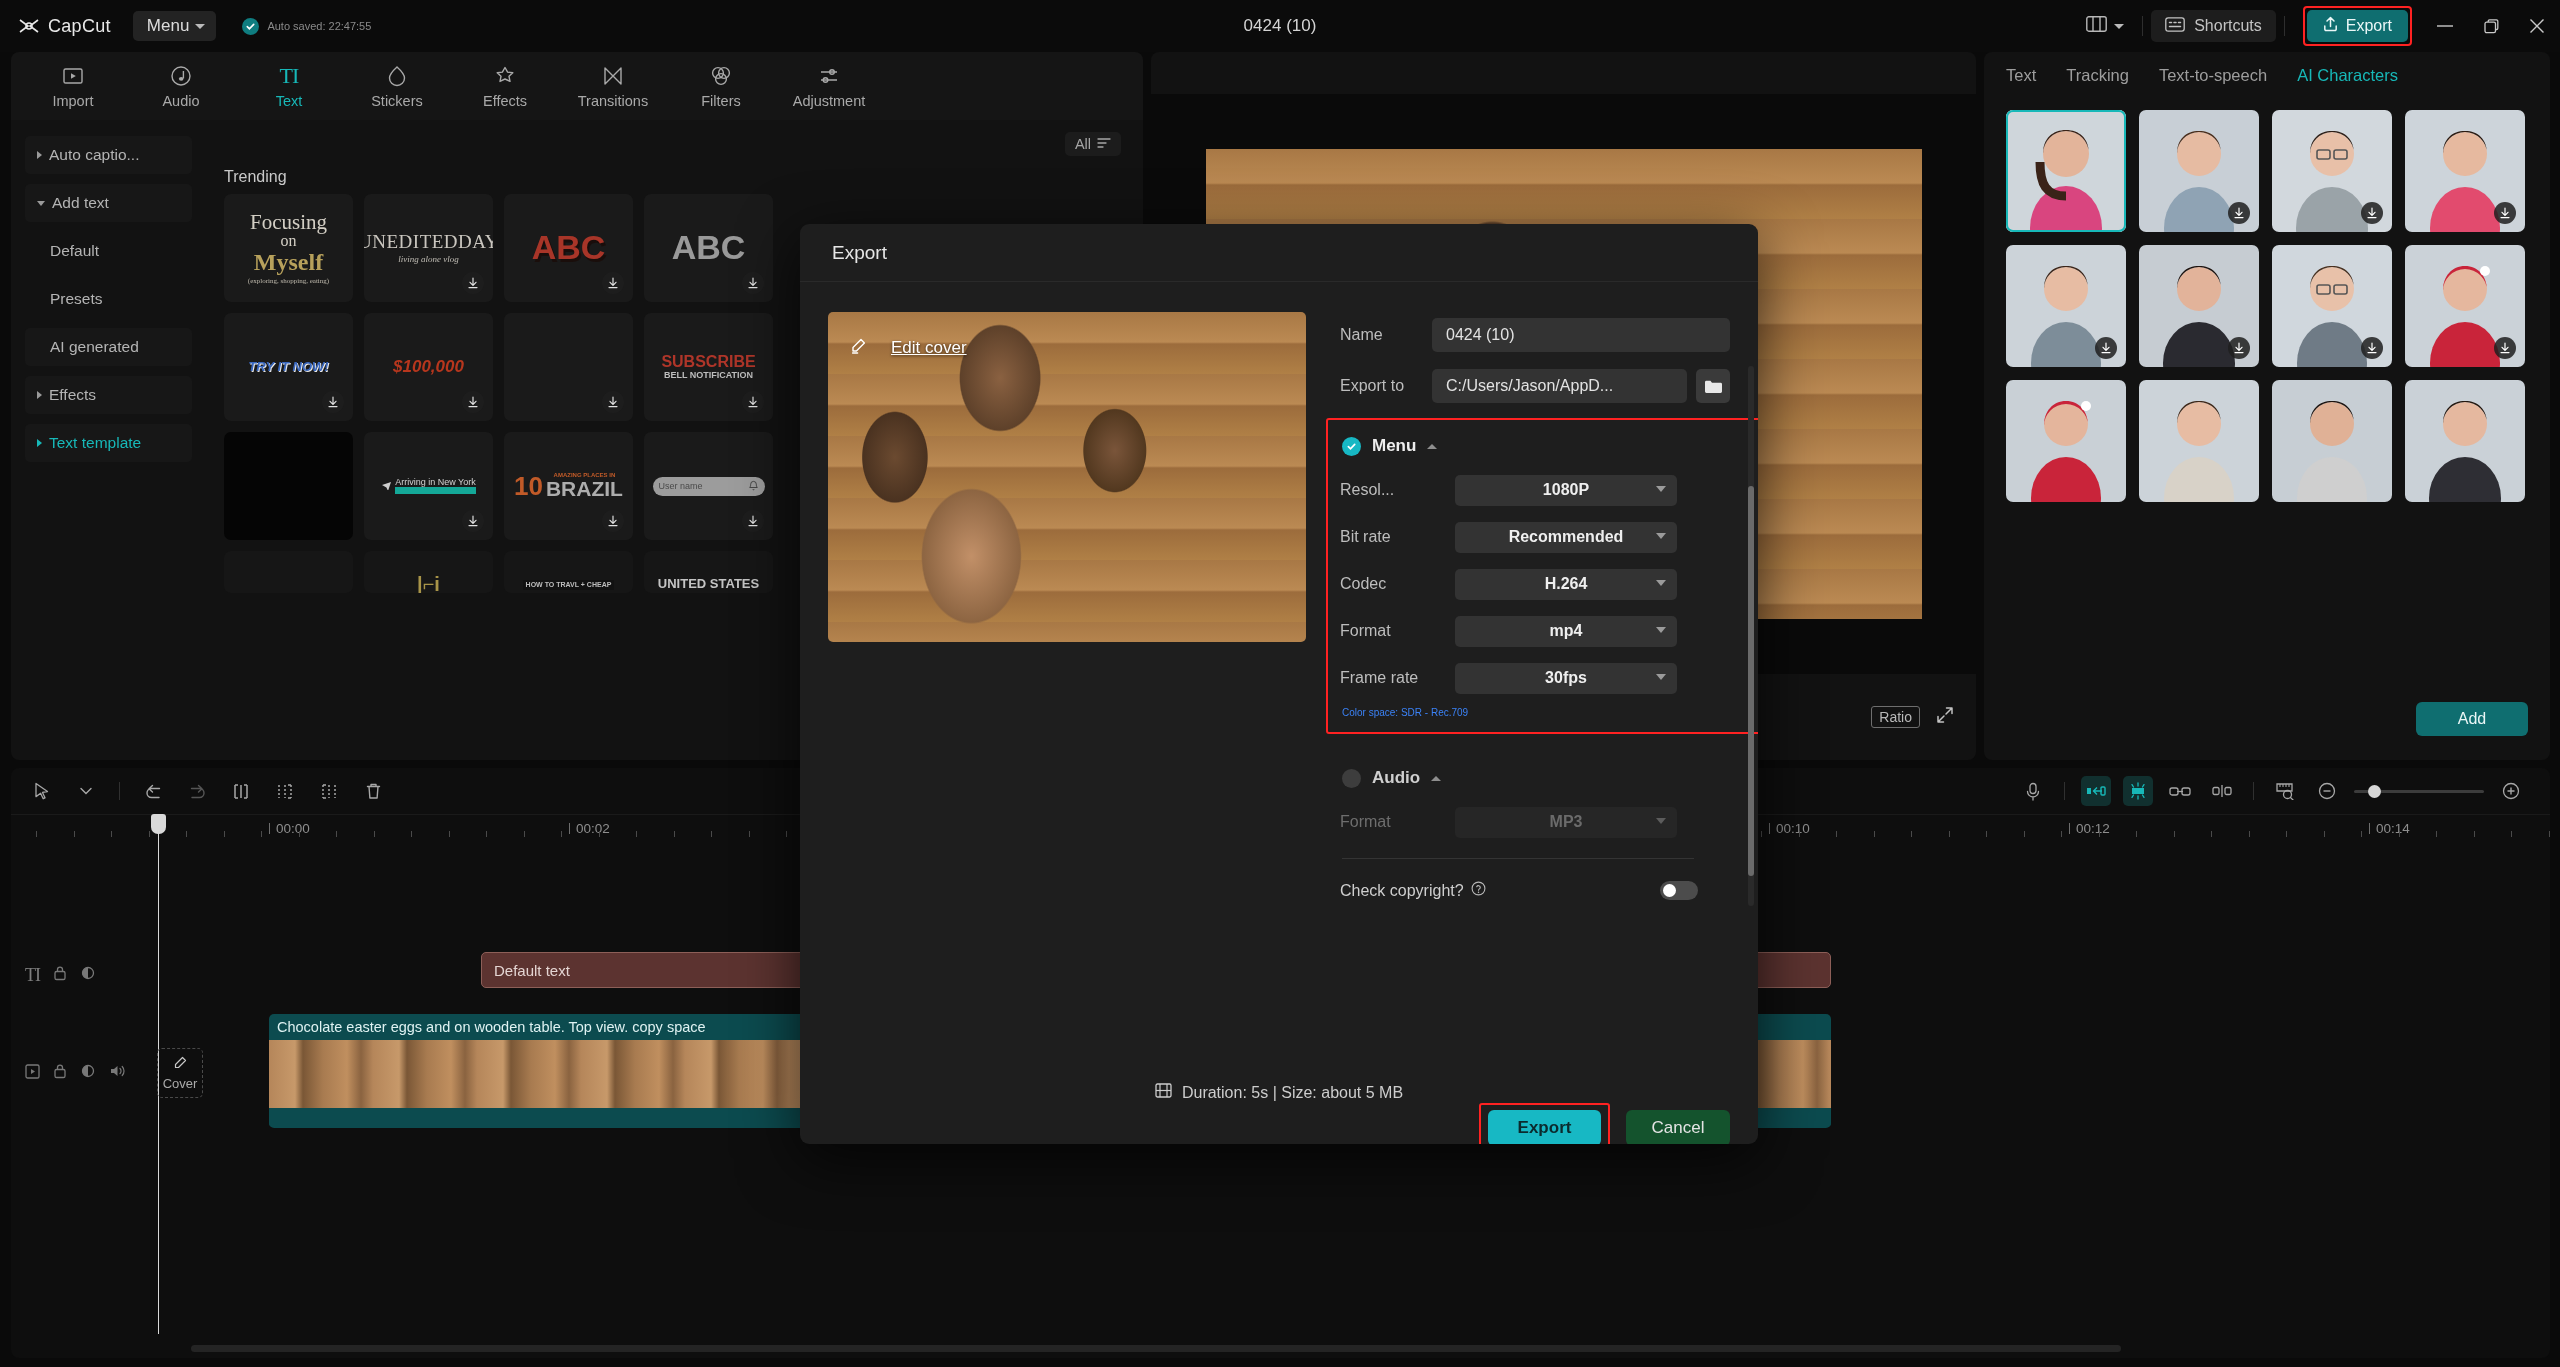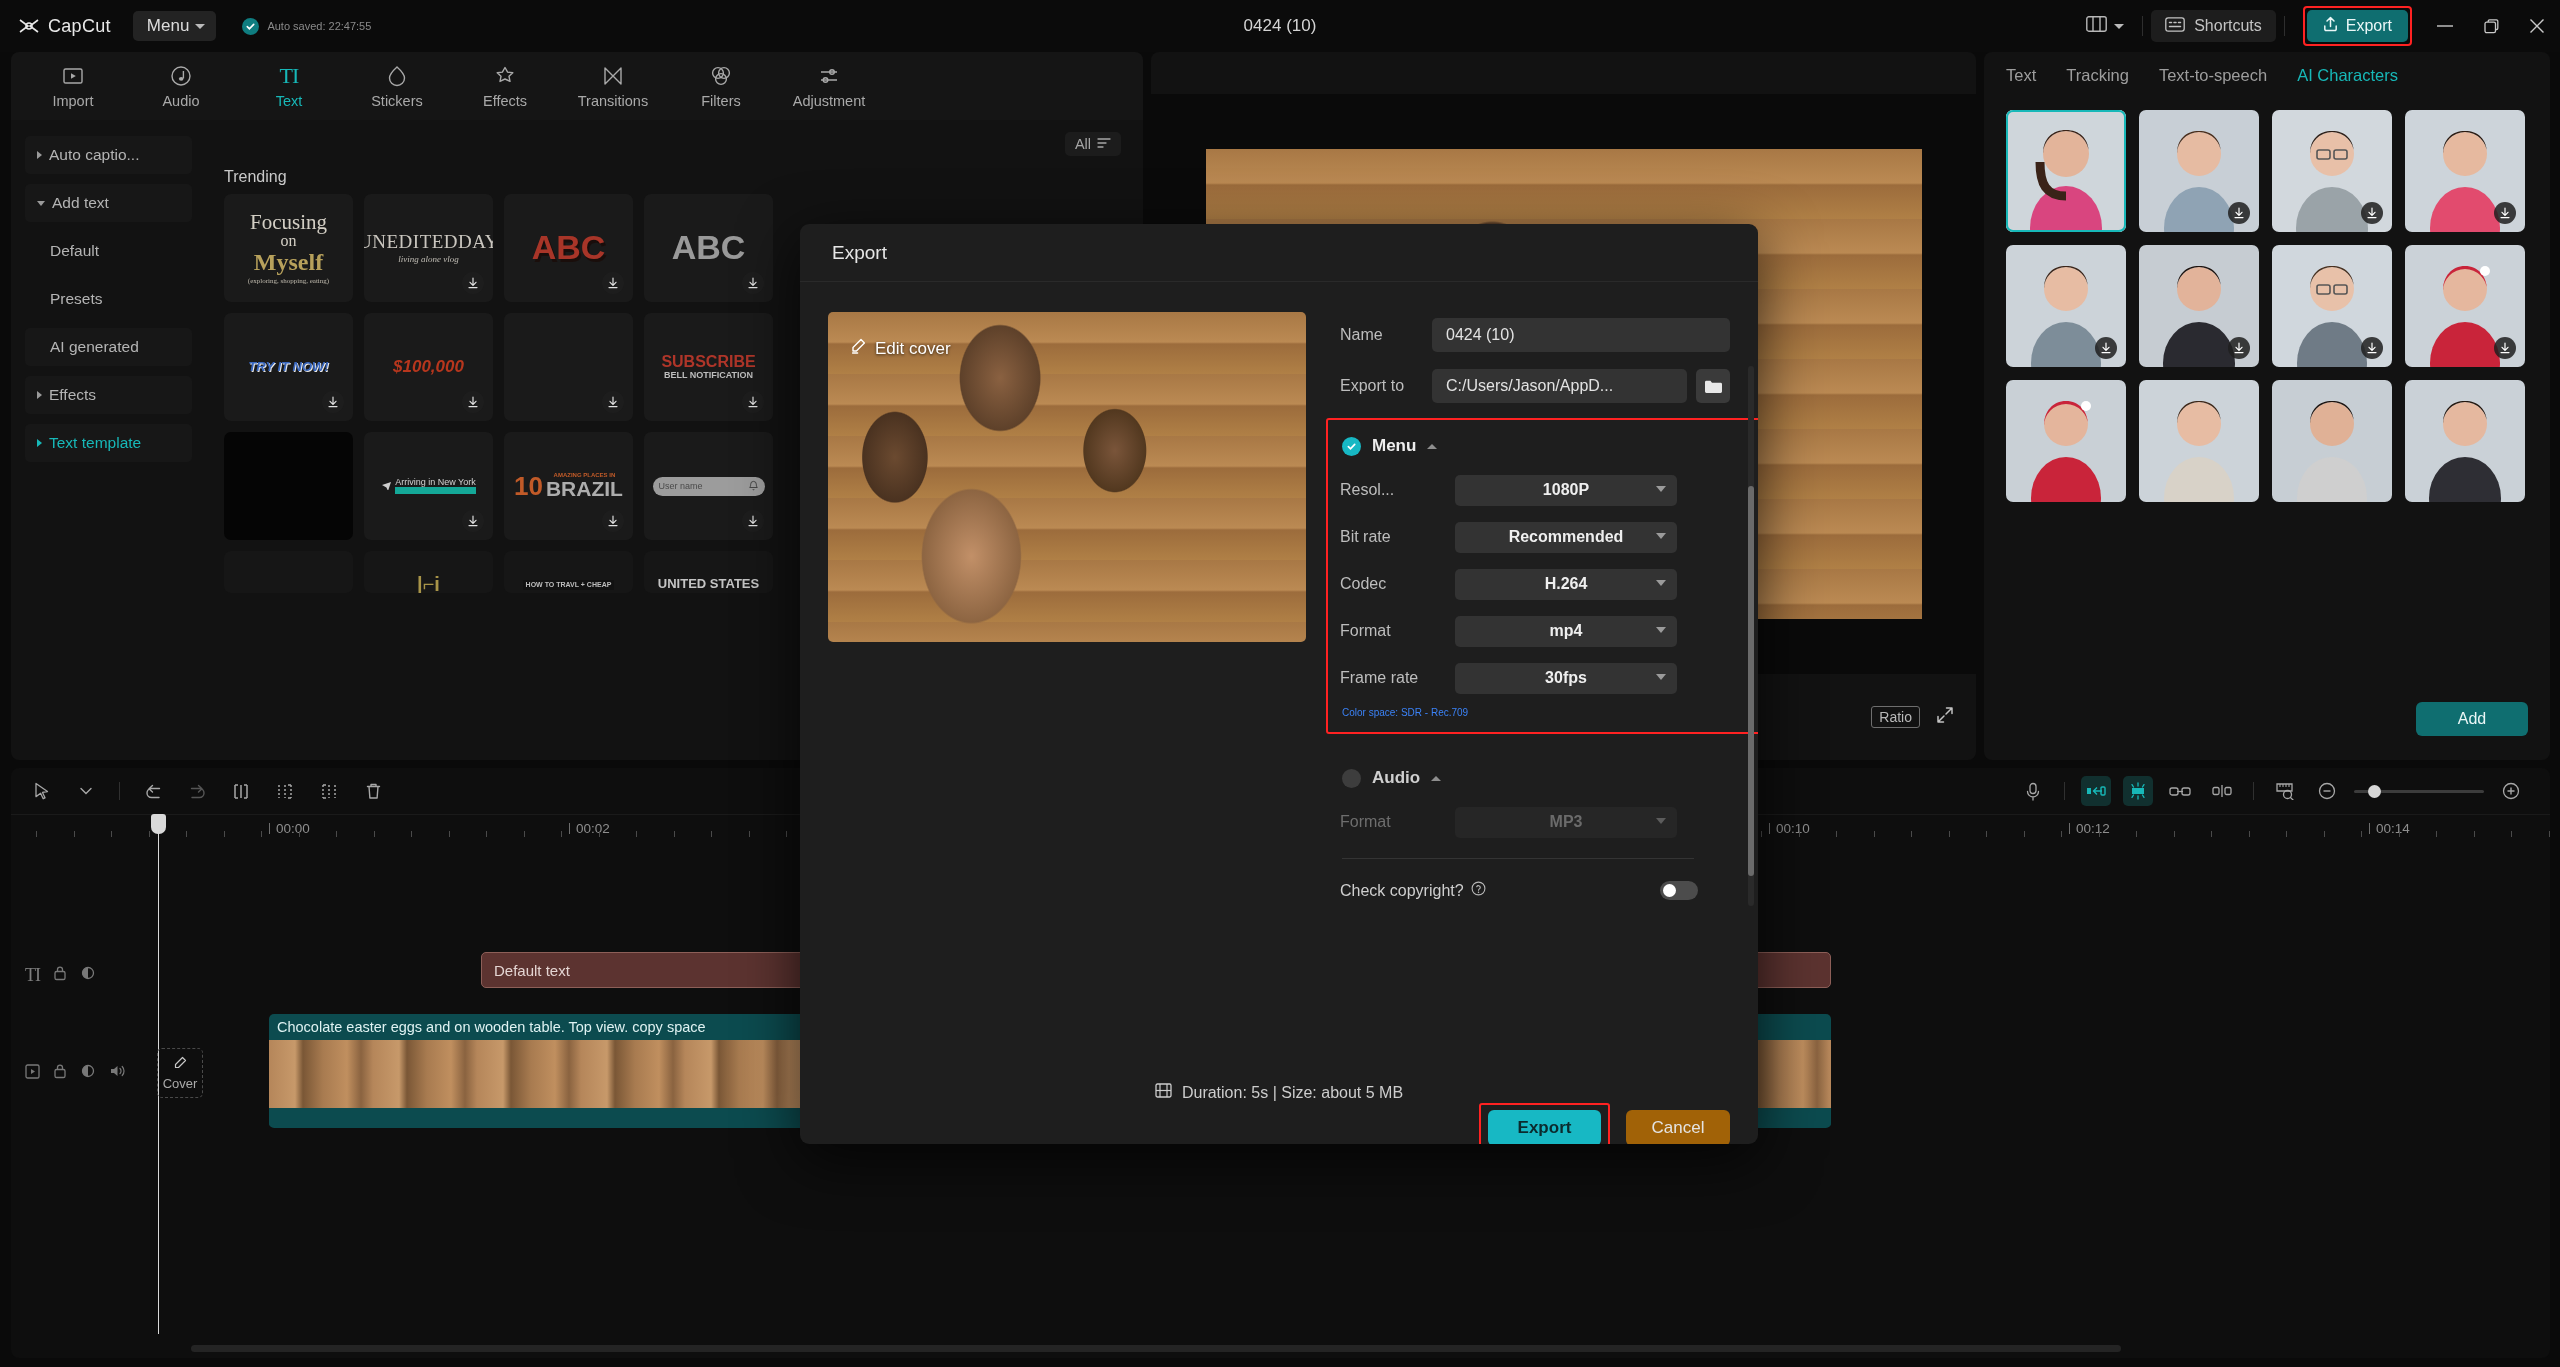--- a/index.html
+++ b/index.html
@@ -181,22 +181,22 @@
   .cover {
     width: 478px; height: 330px; border-radius: 5px; position: relative; overflow: hidden; flex: none;
     background:
       radial-gradient(ellipse 52px 72px at 14% 44%, #6b4a30 0%, #4a3220 62%, transparent 64%),
       radial-gradient(ellipse 64px 84px at 36% 20%, #8a6141 0%, #5e412a 62%, transparent 64%),
       radial-gradient(ellipse 50px 66px at 60% 42%, #7a553a 0%, #52381f 62%, transparent 64%),
       radial-gradient(ellipse 74px 100px at 30% 74%, #c29068 0%, #8d6542 66%, transparent 68%),
       repeating-linear-gradient(180deg, #a87845 0px, #bb8a53 30px, #9c6c3c 32px, #b08046 62px),
       #a8763f;
   }
-  .edit-cover { position: absolute; left: 22px; top: 26px; display: flex; align-items: flex-end; gap: 9px;
-                font-size: 17px; color: #fff; text-shadow: 0 1px 3px rgba(0,0,0,.7); cursor: pointer; }
+  .edit-cover { position: absolute; left: 22px; top: 26px; display: flex; align-items: flex-start; gap: 25px;
+                font-size: 17px; color: #fff; text-shadow: 0 1px 3px rgba(0,0,0,.7); cursor: pointer; text-decoration: underline; }
   .form { flex: 1; position: relative; padding-top: 4px; }
   .frow { display: flex; align-items: center; height: 38px; margin-bottom: 13px; }
   .flabel { width: 92px; font-size: 16px; color: #bdbdbd; }
   .finput { flex: 1; height: 34px; background: #333333; border-radius: 5px; display: flex; align-items: center;
             padding: 0 14px; font-size: 16px; color: #e2e2e2; cursor: text; }
   .folder-btn { width: 34px; height: 34px; background: #3a3a3a; border-radius: 5px; margin-left: 9px;
                 display: flex; align-items: center; justify-content: center; cursor: pointer; }
   .vidbox { position: relative; margin-top: 10px; padding: 14px 0 16px 0; }
   .vidbox::after { content: ""; position: absolute; left: -14px; right: -44px; top: 0; bottom: 0;
                    border: 2px solid #ff2222; border-radius: 3px; pointer-events: none; }
@@ -224,21 +224,21 @@
   .scrollbar { position: absolute; right: 4px; top: 84px; width: 6px; height: 540px; background: #2a2a2a; border-radius: 3px; }
   .scrollbar i { position: absolute; left: 0; top: 120px; width: 6px; height: 390px; background: #6a6a6a; border-radius: 3px; }
   .modal-foot { position: absolute; left: 0; bottom: 0; width: 958px; height: 62px; display: flex;
                 align-items: center; padding: 0 28px; flex-direction: column; }
   .durinfo { display: flex; align-items: center; gap: 10px; font-size: 16px; color: #cdcdcd; }
   .foot-right { margin-left: auto; display: flex; align-items: center; gap: 16px; }
   .exp-wrap { position: relative; padding: 7px 9px; }
   .exp-wrap::after { content: ""; position: absolute; inset: 0; border: 2px solid #ff2222; border-radius: 3px; pointer-events: none; }
   .btn-exp { width: 113px; height: 36px; background: #17b8c4; border-radius: 6px; color: #0b2b2e;
              font-size: 17px; font-weight: bold; display: flex; align-items: center; justify-content: center; cursor: pointer; }
-  .btn-can { width: 104px; height: 36px; background: #a16207; border-radius: 6px; color: #e4e4e4;
+  .btn-can { width: 104px; height: 36px; background: #14532d; border-radius: 6px; color: #e4e4e4;
              font-size: 17px; display: flex; align-items: center; justify-content: center; cursor: pointer; }
   .hscroll { position: absolute; left: 180px; bottom: 6px; width: 1930px; height: 7px; background: #242424; border-radius: 4px; }
 </style>
 </head>
 <body>
 
 <div class="app">
 
   <div class="titlebar">
     <div class="logo-wrap">

